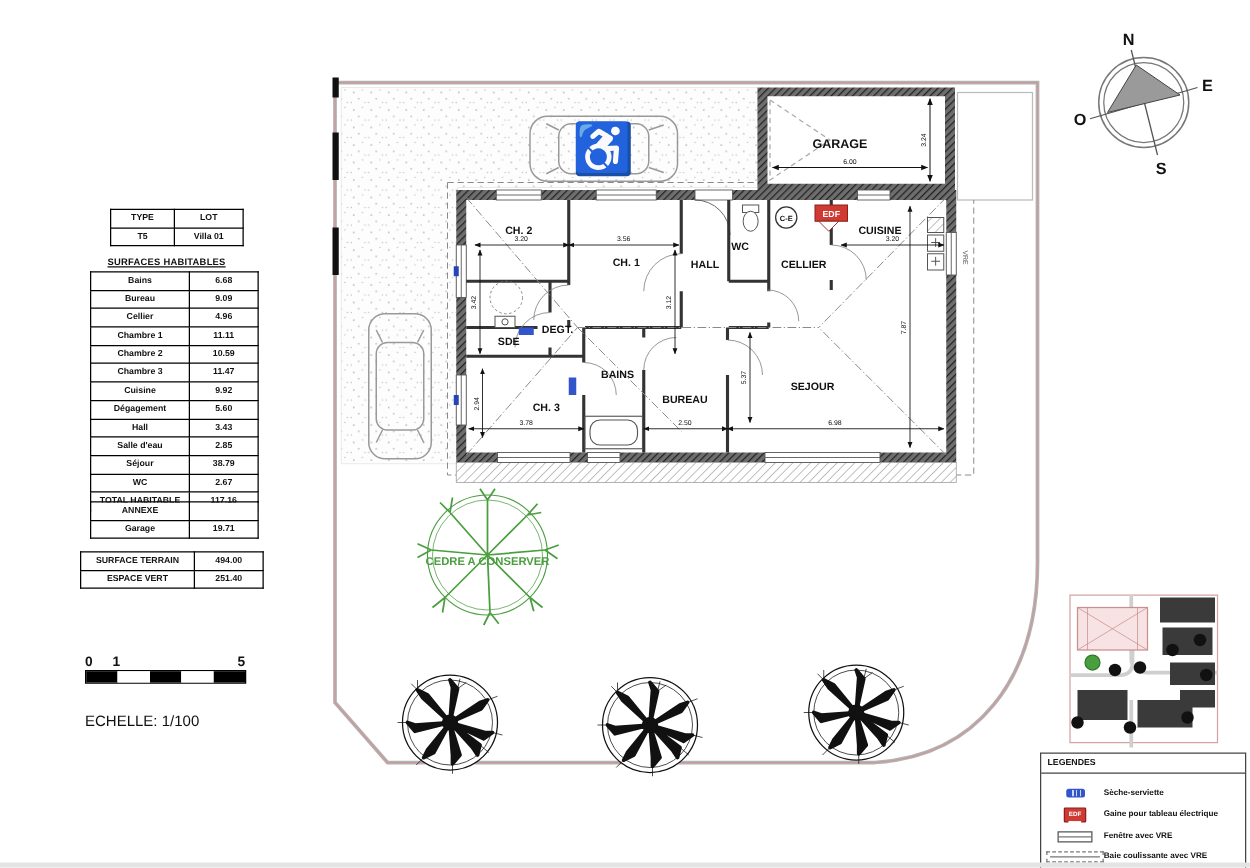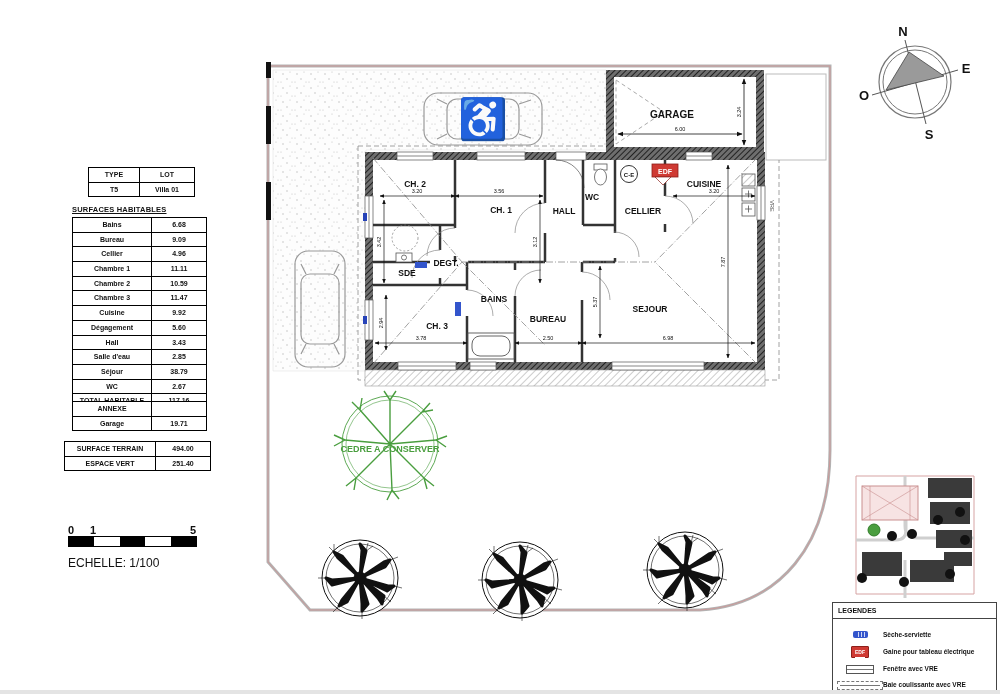--- a/index.html
+++ b/index.html
@@ -15,21 +15,21 @@
   .col-label{width:74px;} .col-val{width:50px;}
   .tbl-title{font:bold 7.5px/1 "Liberation Sans",sans-serif;color:#111;
     text-decoration:underline;letter-spacing:.2px;}
   
   .scale-wrap{width:130px;}
   .scale-ticks{position:relative;height:11px;font:bold 11px/1 "Liberation Sans",sans-serif;color:#111;}
   .scale-ticks span{position:absolute;top:0;}
   .scale-bar{display:flex;height:9px;border:1px solid #000;width:127px;}
   .scale-bar i{flex:1;}
   .seg-b{background:#000;} .seg-w{background:#fff;}
-  .scale-caption{margin-top:10px;font:12px/1 "Liberation Sans",sans-serif;color:#111;}
+  .scale-caption{margin-top:24px;font:12px/1 "Liberation Sans",sans-serif;color:#111;}
 
   
   .legend{width:163px;border:1px solid #444;background:#fff;}
   .legend-title{font:bold 7px/1 "Liberation Sans",sans-serif;color:#111;
     padding:4px 5px;border-bottom:1px solid #444;}
   .legend-items{padding:5px 4px 6px;}
   .legend-row{display:flex;align-items:center;margin:7px 0;}
   .legend-ico{width:46px;display:flex;justify-content:center;align-items:center;}
   .legend-lbl{font:bold 6.5px/1.2 "Liberation Sans",sans-serif;color:#111;}
   .ico-seche{width:15px;height:7px;background:#3355cc;border-radius:2px;position:relative;}
@@ -379,21 +379,21 @@
         <td style="width:50px">LOT</td>
       </tr>
       <tr>
         <td>T5</td>
         <td>Villa 01</td>
       </tr>
     </tbody>
       </table>
   </div>
 
-  <div class="abs tbl-title" style="left:72px;top:206px">SURFACES HABITABLES</div>
+  <div class="abs tbl-title" style="left:86px;top:206px">SURFACES HABITABLES</div>
 
   <div class="abs" style="left:72px;top:217px">
     <table class="tbl">
       <tbody>
           <tr>
             <td class="col-label">Bains</td>
             <td class="col-val">6.68</td>
           </tr>
       <tr>
             <td>Bureau</td>

